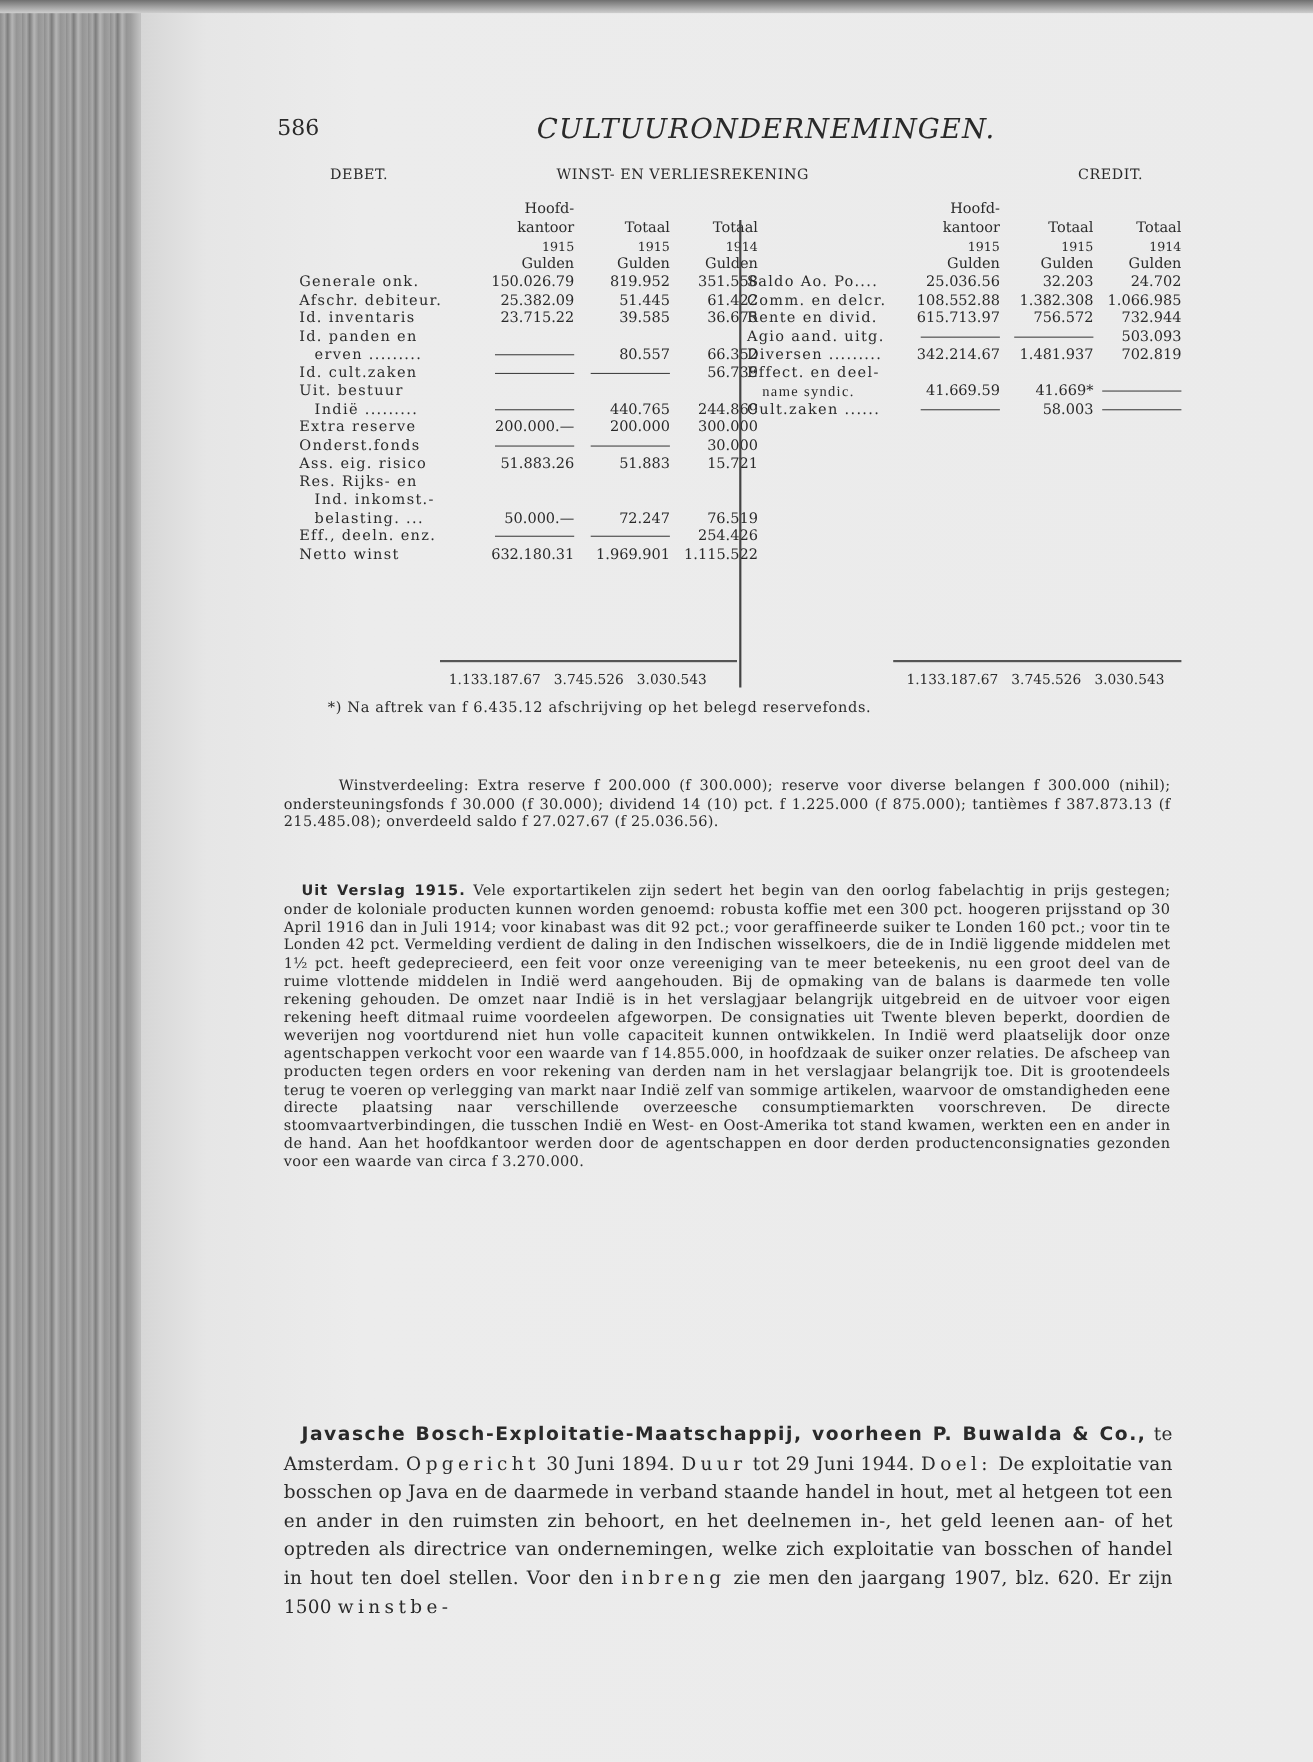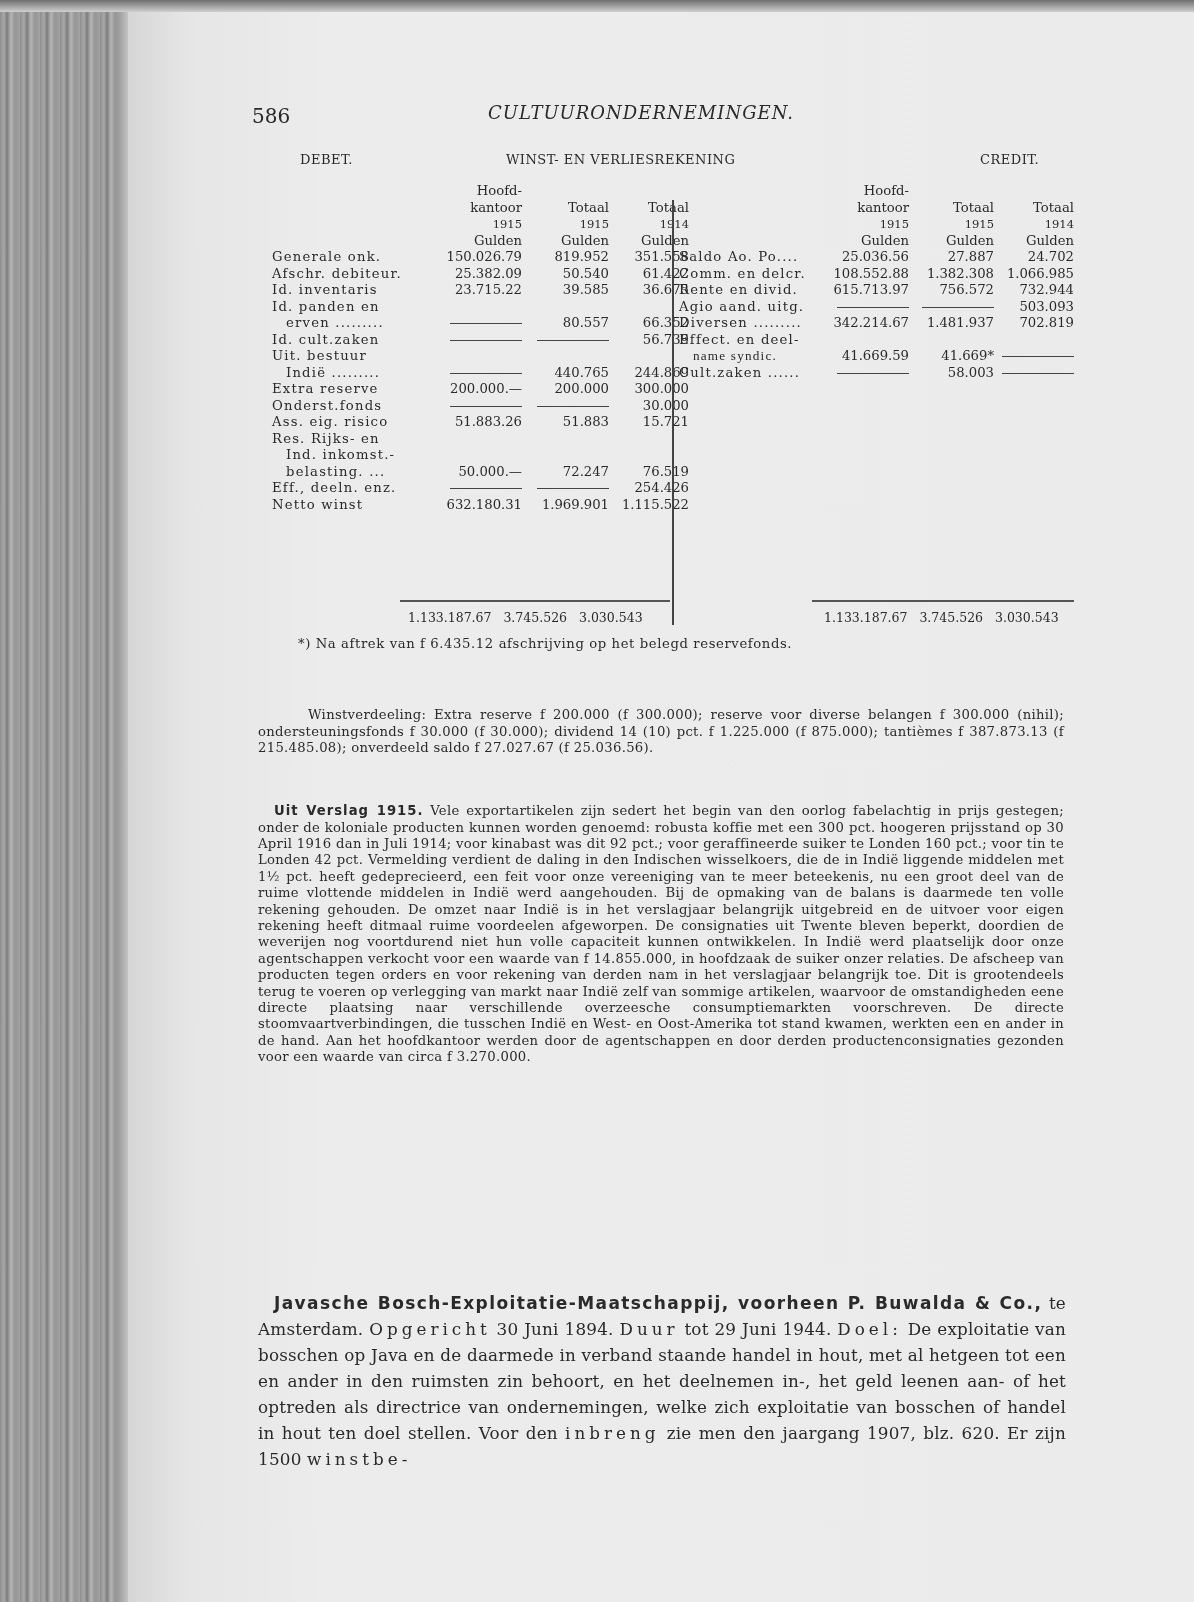--- a/index.html
+++ b/index.html
@@ -18,21 +18,21 @@
     background:linear-gradient(90deg,#9a9a9a,#c4c4c4);
   }
   .topedge { position:absolute; left:0; top:0; width:1194px; height:12px;
     background:linear-gradient(180deg,#6f6f6f,#cfcfcf); }
   .page {
     position:absolute; left:128px; top:12px; width:1066px; height:1590px;
     background:linear-gradient(90deg,#d6d6d6 0px,#e6e6e6 60px,#ececec 200px,#ebebeb 100%);
   }
   .abs { position:absolute; white-space:nowrap; }
   .pageno { left:252px; top:104px; font-size:20px; }
-  .running { left:488px; top:102px; font-size:18px; font-style:italic; letter-spacing:1px; }
+  .running { left:488px; top:102px; font-size:25px; font-style:italic; letter-spacing:1px; }
   .debet { left:300px; top:152px; font-size:13px; letter-spacing:.5px; }
   .title { left:506px; top:152px; font-size:13px; letter-spacing:.5px; }
   .credit { left:980px; top:152px; font-size:13px; letter-spacing:.5px; }
 
   table.acct { position:absolute; border-collapse:collapse; font-size:13.2px; line-height:16.5px; }
   table.acct td { padding:0; white-space:nowrap; vertical-align:bottom; }
   table.acct td.num { text-align:right; }
   table.acct td.lbl { letter-spacing:1.2px; }
   table.acct th { font-weight:normal; text-align:right; vertical-align:bottom; padding:0; line-height:16.5px; font-size:13.2px; }
   .dash { display:inline-block; width:72px; border-top:1.5px solid #444; vertical-align:middle; }
@@ -97,21 +97,21 @@
   <tbody id="debit-body">
       <tr>
         <td class="lbl">Generale onk.</td>
         <td class="num">150.026.79</td>
         <td class="num">819.952</td>
         <td class="num">351.558</td>
       </tr>
       <tr>
         <td class="lbl">Afschr. debiteur.</td>
         <td class="num">25.382.09</td>
-        <td class="num">50.540</td>
+        <td class="num">51.445</td>
         <td class="num">61.422</td>
       </tr>
       <tr>
         <td class="lbl">Id. inventaris</td>
         <td class="num">23.715.22</td>
         <td class="num">39.585</td>
         <td class="num">36.675</td>
       </tr>
       <tr>
         <td class="lbl">Id. panden en</td>
@@ -221,21 +221,21 @@
         <div>Totaal</div>
         <div style="font-size:11.5px">1914</div>
         <div>Gulden</div>
       </th>
     </tr>
   </thead>
   <tbody id="credit-body">
       <tr>
         <td class="lbl">Saldo Ao. Po....</td>
         <td class="num">25.036.56</td>
-        <td class="num">27.887</td>
+        <td class="num">32.203</td>
         <td class="num">24.702</td>
       </tr>
       <tr>
         <td class="lbl">Comm. en delcr.</td>
         <td class="num">108.552.88</td>
         <td class="num">1.382.308</td>
         <td class="num">1.066.985</td>
       </tr>
       <tr>
         <td class="lbl">Rente en divid.</td>

